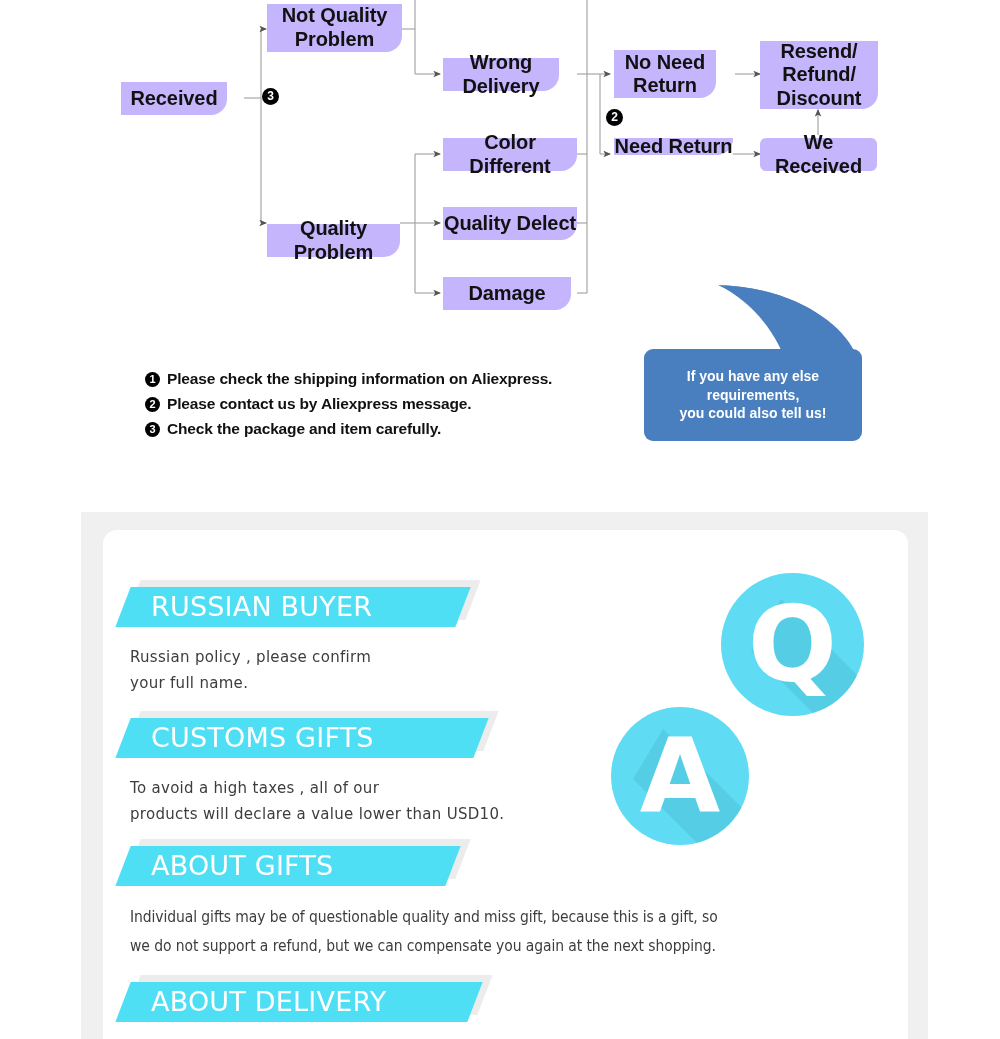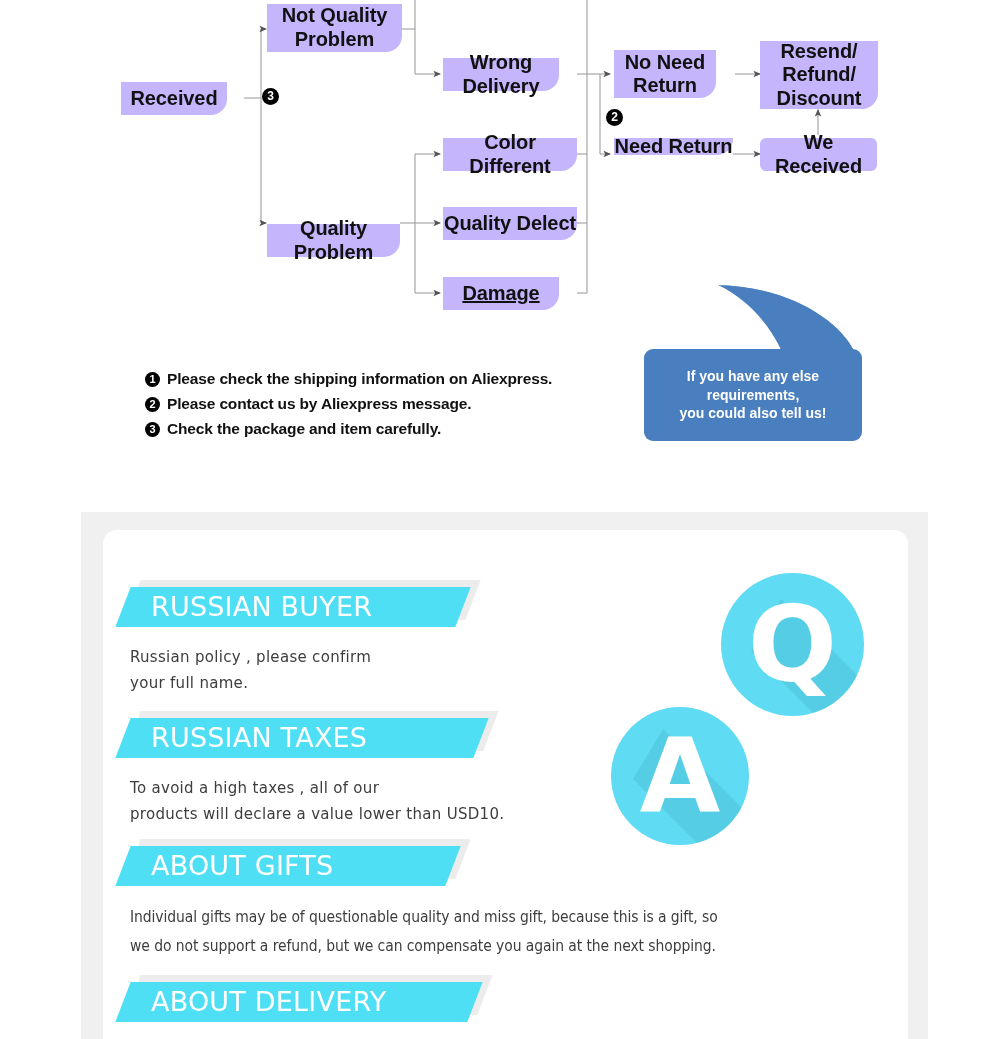--- a/index.html
+++ b/index.html
@@ -307,21 +307,21 @@
   </div>
 
   <div class="fbox" style="left:443px; top:138px; width:134px; height:33px;">
     <span>Color Different</span>
   </div>
 
   <div class="fbox" style="left:443px; top:207px; width:134px; height:33px;">
     <span>Quality Delect</span>
   </div>
 
-  <div class="fbox" style="left:443px; top:277px; width:116px; height:33px;text-decoration:underline;">
+  <div class="fbox" style="left:443px; top:277px; width:128px; height:33px;">
     <span>Damage</span>
   </div>
 
   <div class="fbox" style="left:614px; top:50px; width:102px; height:48px;align-items:flex-end;">
     <span>No Need<br>Return</span>
   </div>
 
   <div class="fbox" style="left:614px; top:138px; width:119px; height:17px;">
     <span>Need Return</span>
   </div>
@@ -397,21 +397,21 @@
       </div>
       <div class="faq-body" style="margin:18px 0 0 27px;">
         Russian policy , please confirm<br>your full name.
       </div>
     </div>
 
     <div class="faq-block" style="top:188px;">
       <div class="banner">
         <div class="shadow-par" style="left:30px; width:358px;"></div>
         <div class="main-par" style="left:20px; width:358px;"></div>
-        <div class="btext" style="left:48px;">RUSSIAN TAXES</div>
+        <div class="btext" style="left:48px;">CUSTOMS GIFTS</div>
       </div>
       <div class="faq-body" style="margin:18px 0 0 27px;">
         To avoid a high taxes , all of our<br>products will declare a value lower than USD10.
       </div>
     </div>
 
     <div class="faq-block" style="top:316px;">
       <div class="banner">
         <div class="shadow-par" style="left:30px; width:330px;"></div>
         <div class="main-par" style="left:20px; width:330px;"></div>

